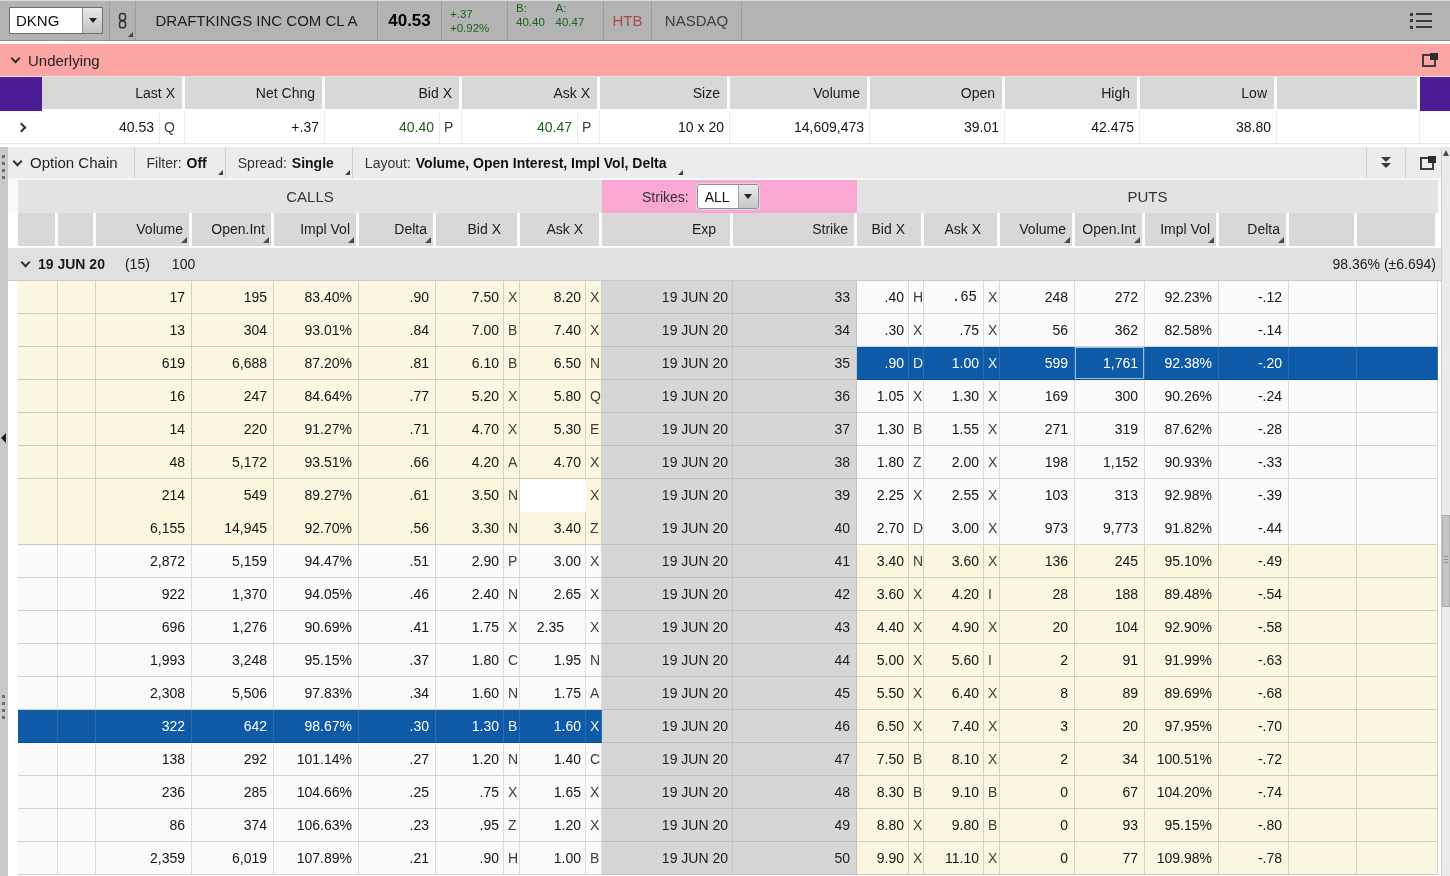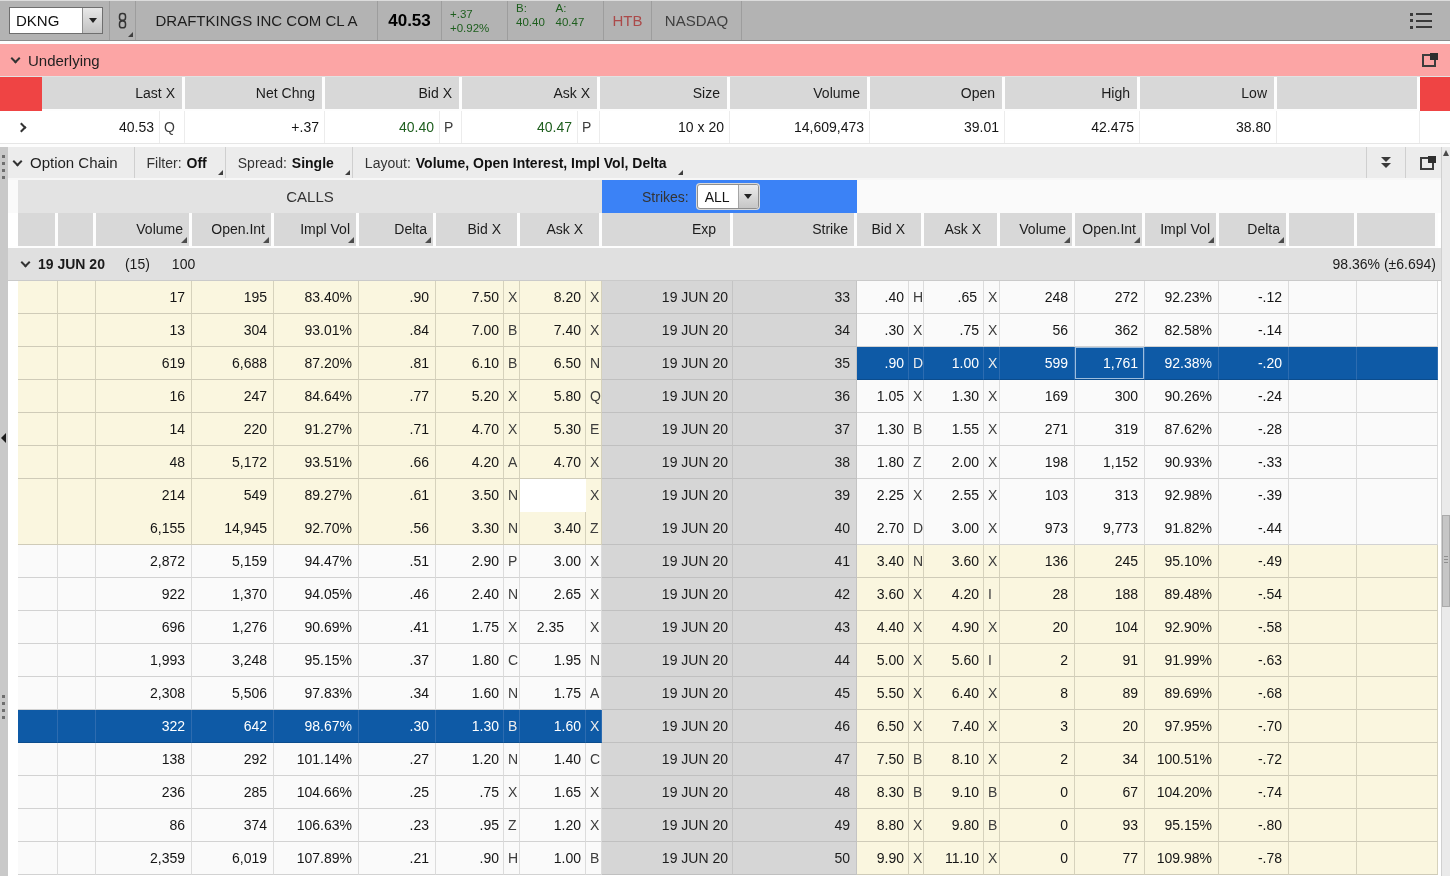--- a/index.html
+++ b/index.html
@@ -46,21 +46,21 @@
   .sec-title { font-size:15px; color:#1f1f1f; }
   .secbar .spacer { flex:1; }
   .detach { position:relative; width:16px; height:14px; cursor:pointer; }
   .detach::before { content:""; position:absolute; left:0; bottom:0; width:10px; height:9px;
                     border:2px solid #3d3d3d; }
   .detach::after { content:""; position:absolute; right:0; top:0; width:8px; height:7px; background:#2e2e2e; }
 
   
   .ugrid { display:grid;
     grid-template-columns:42px 118px 25px 140px 115px 22px 116px 22px 130px 140px 135px 135px 137px 143px 1fr; }
-  .uhead { height:34px; background:#ef4444; }
+  .uhead { height:34px; background:#4c1d95; }
   .uhead .hcell { background:#d8d8d8; border-right:3px solid #fdfdfd; border-bottom:2px solid #fdfdfd;
                   font-size:14px; color:#1c1c1c; text-align:right; line-height:32px; padding-right:7px; }
   .uhead .hblank { background:#d8d8d8; border-right:3px solid #fdfdfd; border-bottom:2px solid #fdfdfd; }
   .uhead .hempty { background:transparent; }
   .uquote { height:33px; background:#fff; border-bottom:1px solid #e6e6e6; }
   .uquote .qcell { font-size:14px; text-align:right; line-height:32px; padding-right:5px;
                    border-right:1px solid #ececec; }
   .uquote .qx { text-align:left; padding-left:4px; color:#3d3d3d; }
   .green { color:#1d5e1d; }
   .uarrow { display:flex; align-items:center; justify-content:center; }
@@ -78,21 +78,21 @@
   .dbl-down i { width:0; height:0; border-left:5px solid transparent; border-right:5px solid transparent;
                 border-top:5px solid #3a3a3a; }
 
   
   .ogrid { display:grid;
     grid-template-columns:18px 40px 38px 96px 82px 85px 77px 68px 16px 66px 16px 131px 124px 52px 15px 60px 16px 75px 70px 74px 70px 68px 81px; }
 
   .grow { height:33px; background:#fafafa; }
   .gcalls { grid-column:2 / span 10; background:#e3e3e3; text-align:center; line-height:33px;
             font-size:15px; color:#333; }
-  .gmid { grid-column:12 / span 2; background:#3b82f6; display:flex; align-items:center; padding-left:40px; }
+  .gmid { grid-column:12 / span 2; background:#f9a8d4; display:flex; align-items:center; padding-left:40px; }
   .gputs { grid-column:14 / span 10; background:#e3e3e3; text-align:center; line-height:33px;
            font-size:15px; color:#333; }
   .strikes-lbl { font-size:14px; color:#333; margin-right:8px; }
   .strikes-dd { height:25px; background:#fff; border:1px solid #8f8f8f; border-radius:3px;
                 display:flex; align-items:center; box-shadow:0 0 0 1px #d9d9d9; cursor:pointer; }
   .strikes-dd .dd-val { font-size:14px; padding:0 8px 0 7px; }
   .strikes-dd .dd-btn { width:20px; height:23px; background:linear-gradient(#ececec,#c6c6c6);
                         border-left:1px solid #a5a5a5; display:flex; align-items:center; justify-content:center;
                         border-radius:0 2px 2px 0; }
 
@@ -268,20 +268,21 @@
     <div class="gcalls">CALLS</div>
     <div class="gmid">
       <span class="strikes-lbl">Strikes:</span>
       <span class="strikes-dd">
         <span class="dd-val">ALL</span>
         <span class="dd-btn">
             <span class="tri-down"></span>
           </span>
       </span>
     </div>
+    <div class="gputs">PUTS</div>
   </div>
 
   <div class="ogrid ohead">
     <div class="hpad"></div>
     <div class="hcell"></div>
     <div class="hcell"></div>
     <div class="hcell sortable">Volume</div>
     <div class="hcell sortable">Open.Int</div>
     <div class="hcell sortable">Impl Vol</div>
     <div class="hcell sortable">Delta</div>
@@ -318,21 +319,21 @@
       <div class="c call itm">83.40%</div>
       <div class="c call itm">.90</div>
       <div class="c call itm" style="padding-right:4px;">7.50</div>
       <div class="c call ex itm">X</div>
       <div class="c call itm" style="padding-right:4px;">8.20</div>
       <div class="c call ex itm">X</div>
       <div class="c mid exp">19 JUN 20</div>
       <div class="c mid strike">33</div>
       <div class="c put" style="padding-right:4px;">.40</div>
       <div class="c put ex">H</div>
-      <div class="c put" style="">.65</div>
+      <div class="c put" style="font-family:Liberation Mono, monospace;">.65</div>
       <div class="c put ex">X</div>
       <div class="c put">248</div>
       <div class="c put">272</div>
       <div class="c put">92.23%</div>
       <div class="c put">-.12</div>
       <div class="c put"></div>
       <div class="c put"></div>
     </div>
 
     <div class="ogrid orow">

